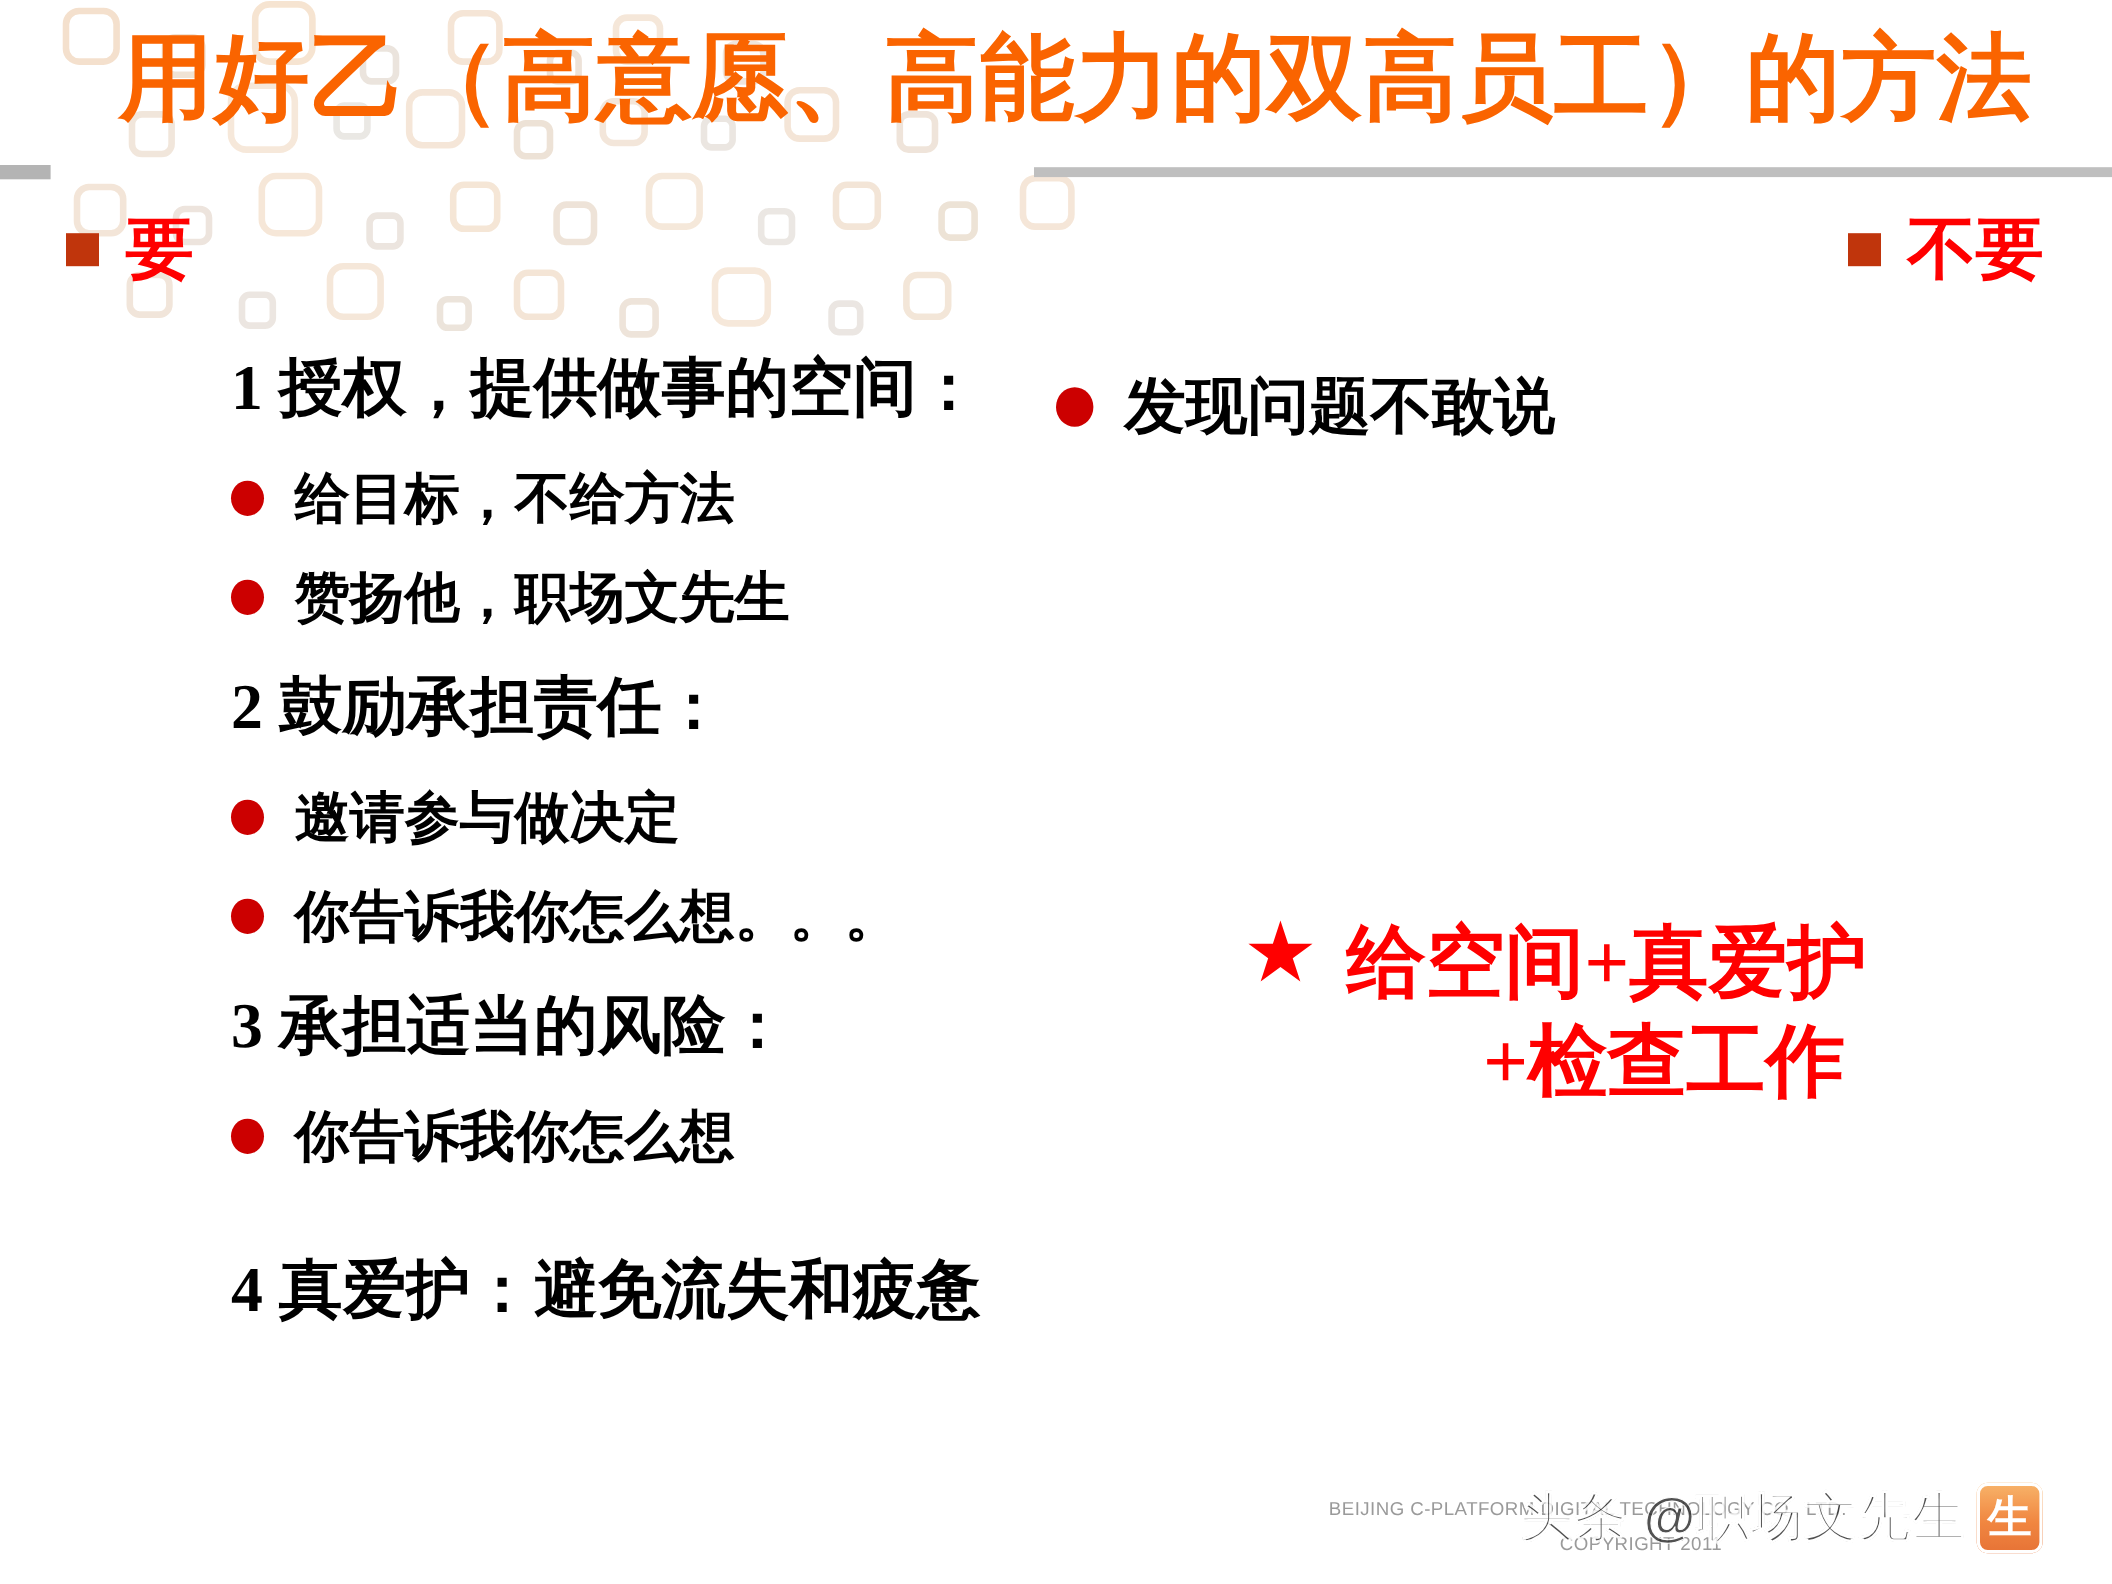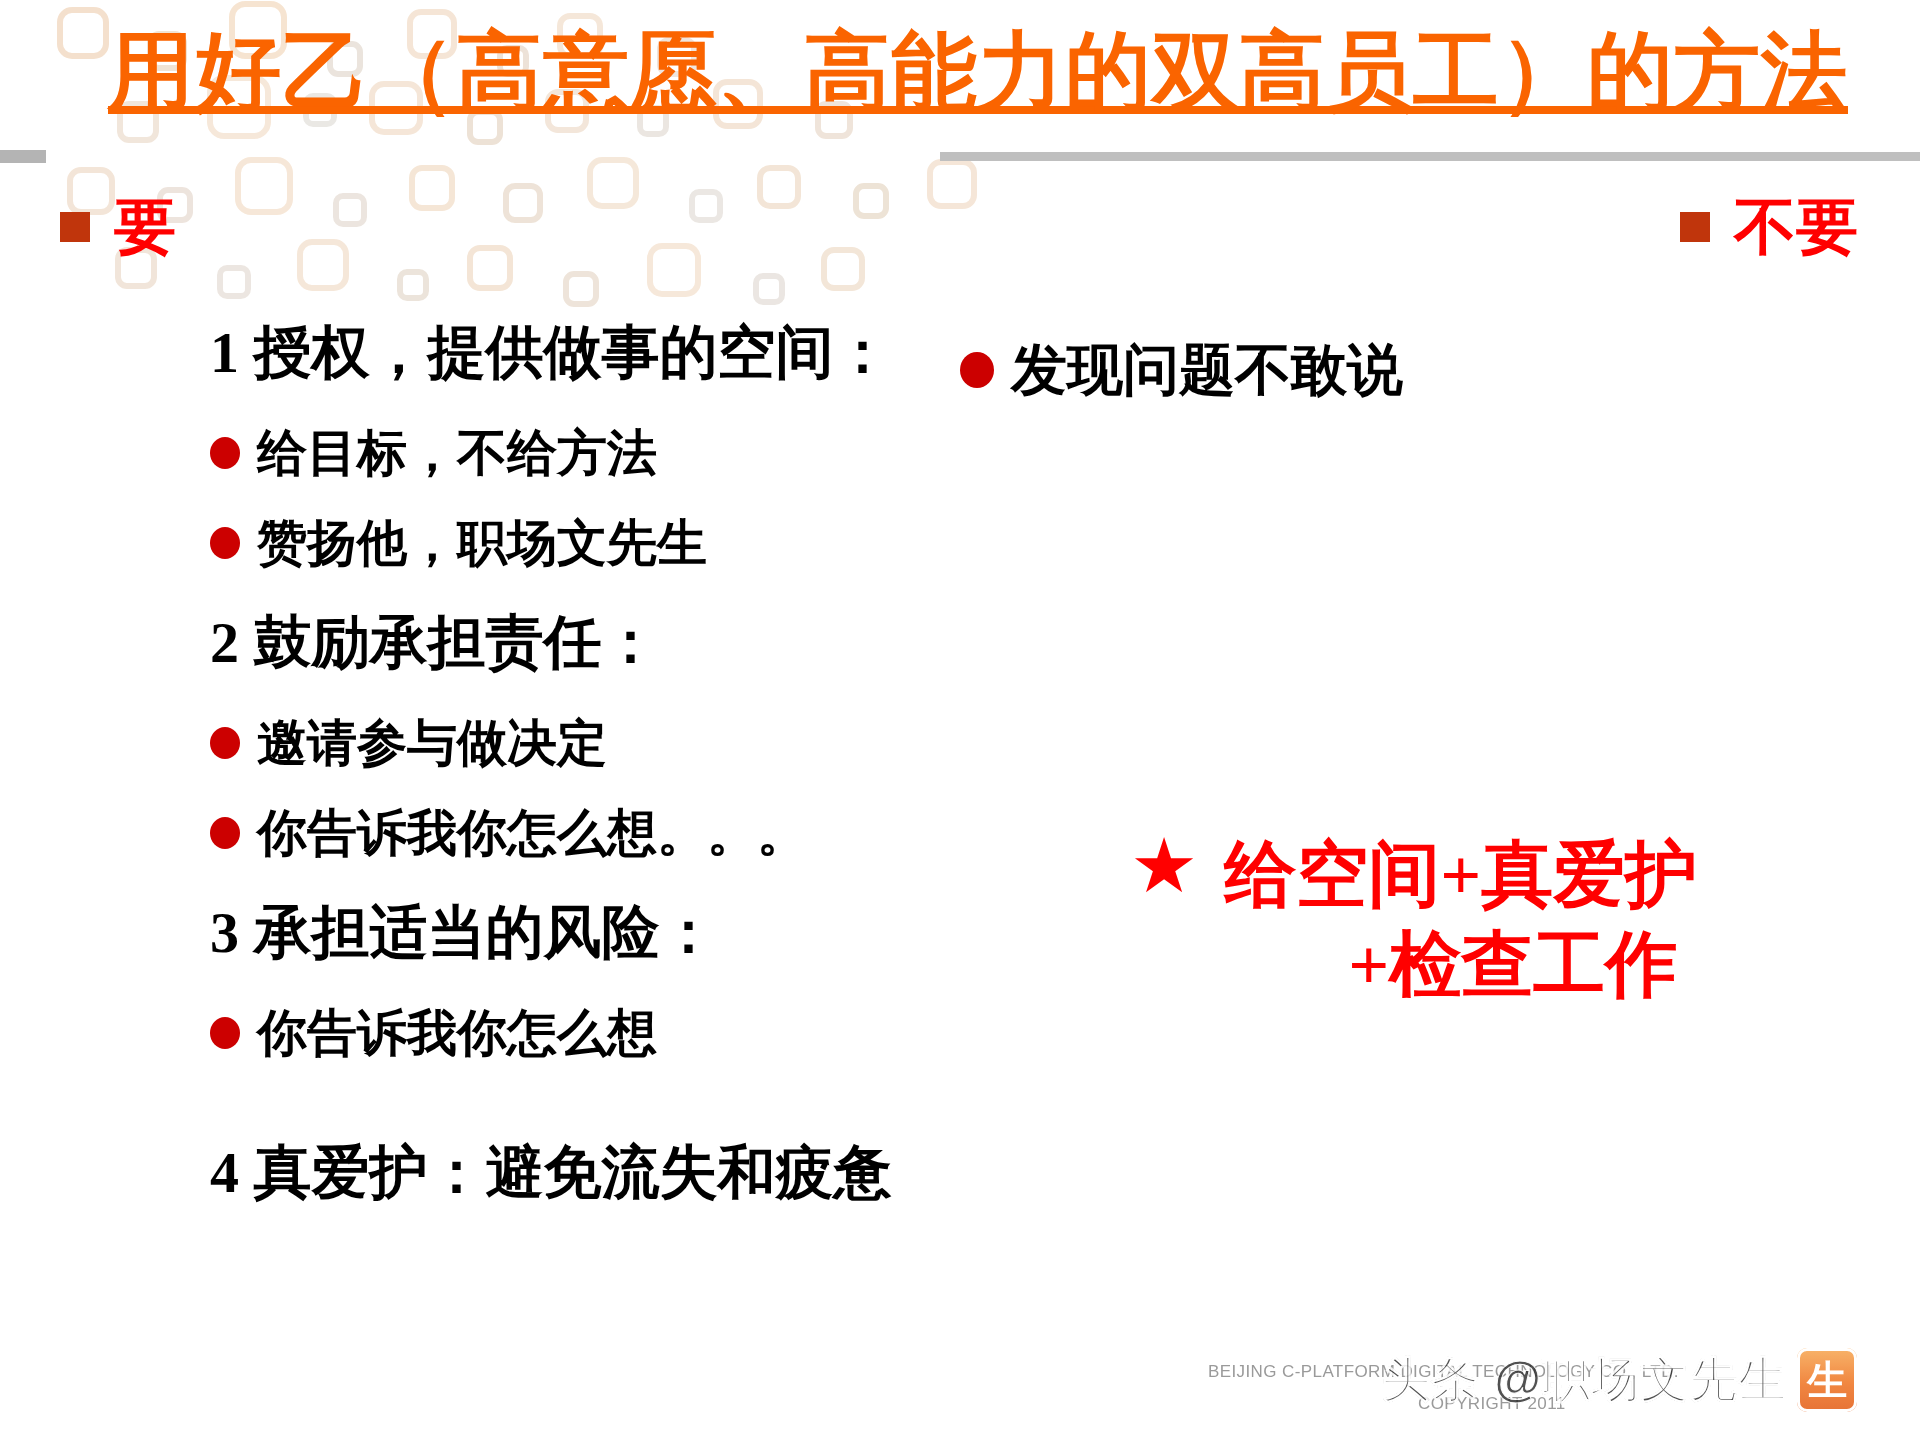--- a/index.html
+++ b/index.html
@@ -18,21 +18,20 @@
   
   .title{
     position:absolute;left:108px;top:24px;
     font-family:"Liberation Sans",sans-serif;
     font-weight:bold;
     font-size:86px;
     letter-spacing:1px;
     color:#FA6400;
     white-space:nowrap;
     line-height:1.1;
-    text-decoration:underline;
   }
   .rule-left{
     position:absolute;left:0px;top:150px;width:46px;height:13px;background:#b4b4b4;
   }
   .rule-right{
     position:absolute;left:940px;top:152px;width:980px;height:9px;background:#bfbfbf;
   }
 
   
   .col-left{position:absolute;left:60px;top:196px;width:880px;}
@@ -48,21 +47,21 @@
   }
   .head-row.right{margin-left:780px;}
 
   .num-line{
     font-size:58px;color:#000;font-weight:bold;
     font-family:"Liberation Serif",serif;
     white-space:nowrap;
     margin-left:150px;
   }
   .bullet-line{
-    display:flex;align-items:center;gap:17px;
+    display:flex;align-items:center;gap:28px;
     margin-left:150px;
     white-space:nowrap;
   }
   .dot{
     width:30px;height:32px;border-radius:50%;background:#CC0000;flex:0 0 auto;
   }
   .bullet-text{
     font-size:50px;color:#000;font-weight:bold;
     font-family:"Liberation Serif",serif;
     line-height:1;

